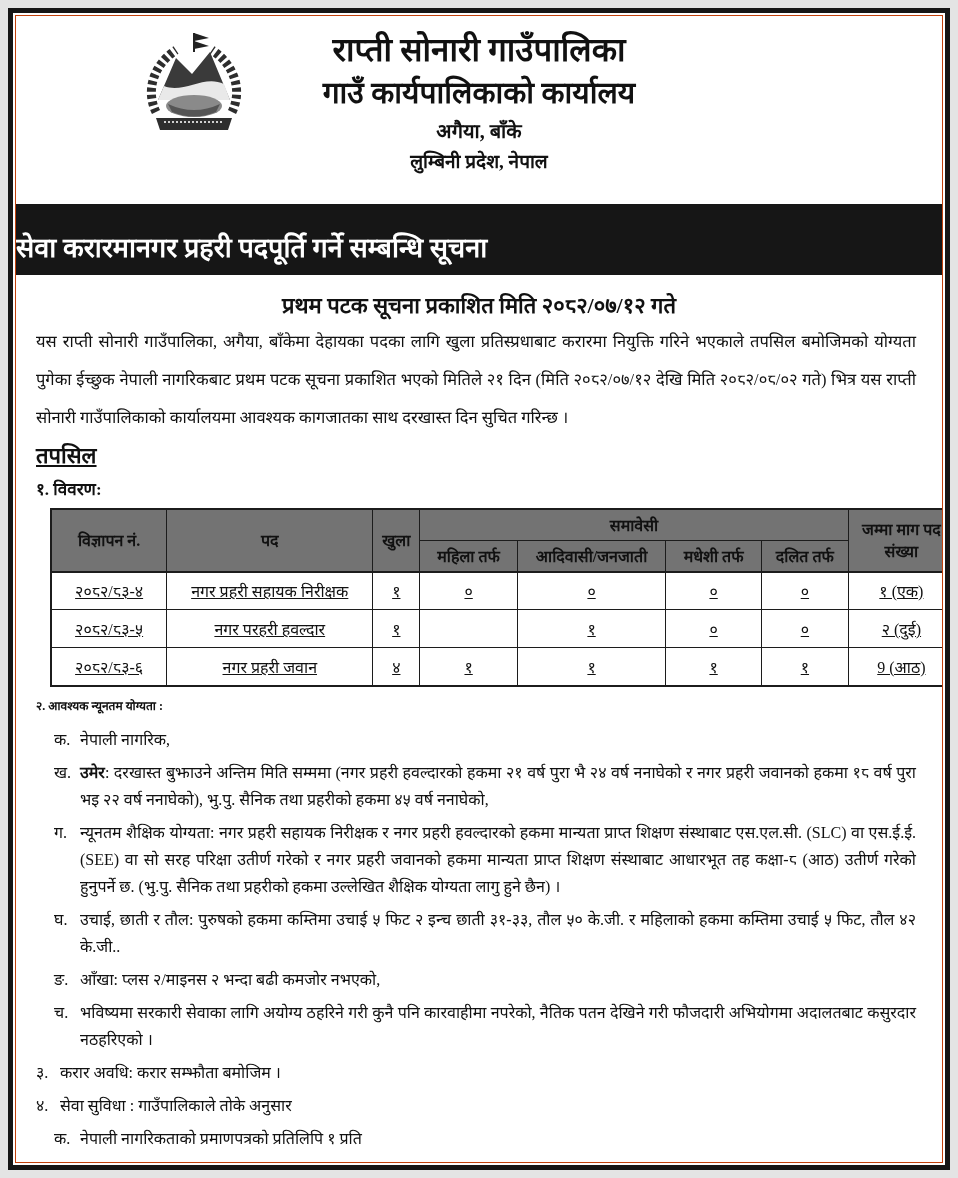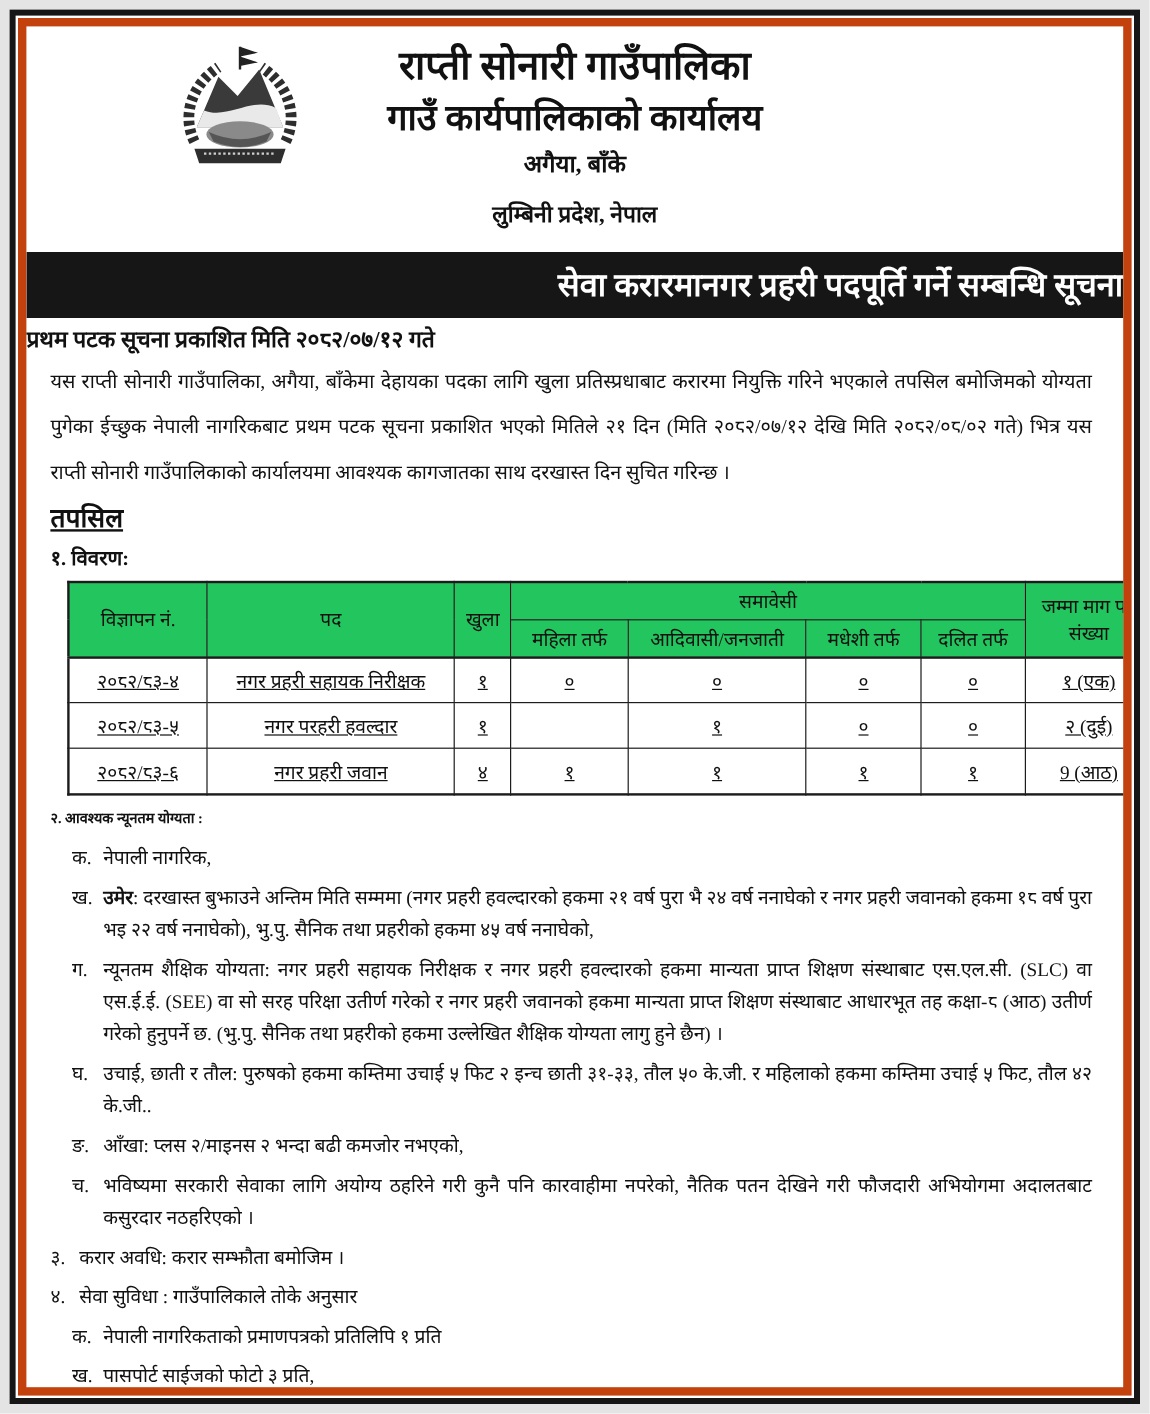--- a/index.html
+++ b/index.html
@@ -11,45 +11,46 @@
   }
   .page {
     position: absolute; left: 8px; top: 8px;
     width: 942px; height: 1162px;
     border: 5px solid #161616;
     background: #fff;
   }
   .inner {
     position: absolute; inset: 0;
     margin: 2px;
-    border: 7px solid #c2410c;
+    border: 1px solid #c2410c;
     background: #fff;
     overflow: hidden;
   }
   
   .letterhead { position: relative; text-align: center; padding-top: 12px; }
   .emblem { position: absolute; left: 118px; top: 14px; width: 120px; height: 108px; }
   .org-name   { font-size: 33px; font-weight: bold; line-height: 1.35; }
   .office-name{ font-size: 30px; font-weight: bold; line-height: 1.3; }
   .addr       { font-size: 20px; font-weight: bold; line-height: 1.5; margin-top: 4px; }
-  .prov       { font-size: 19px; font-weight: bold; line-height: 1.5; margin-top: 14px; }
+  .prov       { font-size: 19px; font-weight: bold; line-height: 1.5; margin-top: 2px; }
   
   .banner {
-    margin-top: 16px;
+    margin-top: 28px;
     background: #161616;
     color: #fff;
-    text-align: right;
+    text-align: left;
     font-size: 27px;
     font-weight: bold;
-    padding: 8px 0 10px 0;
+    padding: 24px 0 10px 0;
   }
   .publish-line {
-    font-size: 19px;
+    text-align: center;
+    font-size: 22px;
     font-weight: bold;
-    margin-top: 4px;
+    margin-top: 14px;
   }
   
   .content { padding: 0 26px 0 20px; }
   .intro {
     font-size: 16.5px;
     line-height: 2.3;
     text-align: justify;
     margin-top: 4px;
   }
   .tapasil {
@@ -65,21 +66,21 @@
     margin: 8px 0 4px 14px;
     border: 2px solid #1c1c1c;
     font-size: 16px;
   }
   table.vacancy th, table.vacancy td {
     border: 1px solid #1c1c1c;
     text-align: center;
     vertical-align: middle;
     padding: 4px 3px;
   }
-  table.vacancy thead th { background: #22c55e; font-weight: normal; }
+  table.vacancy thead th { background: #737373; font-weight: bold; }
   table.vacancy thead { border-bottom: 2px solid #1c1c1c; }
   table.vacancy td { height: 38px; text-decoration: underline; }
   .c-adno { width: 12.8%; } .c-post { width: 22.8%; } .c-open { width: 5.2%; }
   .c-fem  { width: 10.8%; } .c-ind  { width: 16.4%; } .c-mad  { width: 10.6%; }
   .c-dal  { width: 9.6%;  } .c-tot  { width: 11.8%; }
   
   .num-item, .sub-item { display: flex; font-size: 16px; line-height: 27px; }
   .num-item { margin-top: 6px; }
   .num-item > .num { flex: 0 0 24px; }
   .num-item > .txt { flex: 1; text-align: justify; }

